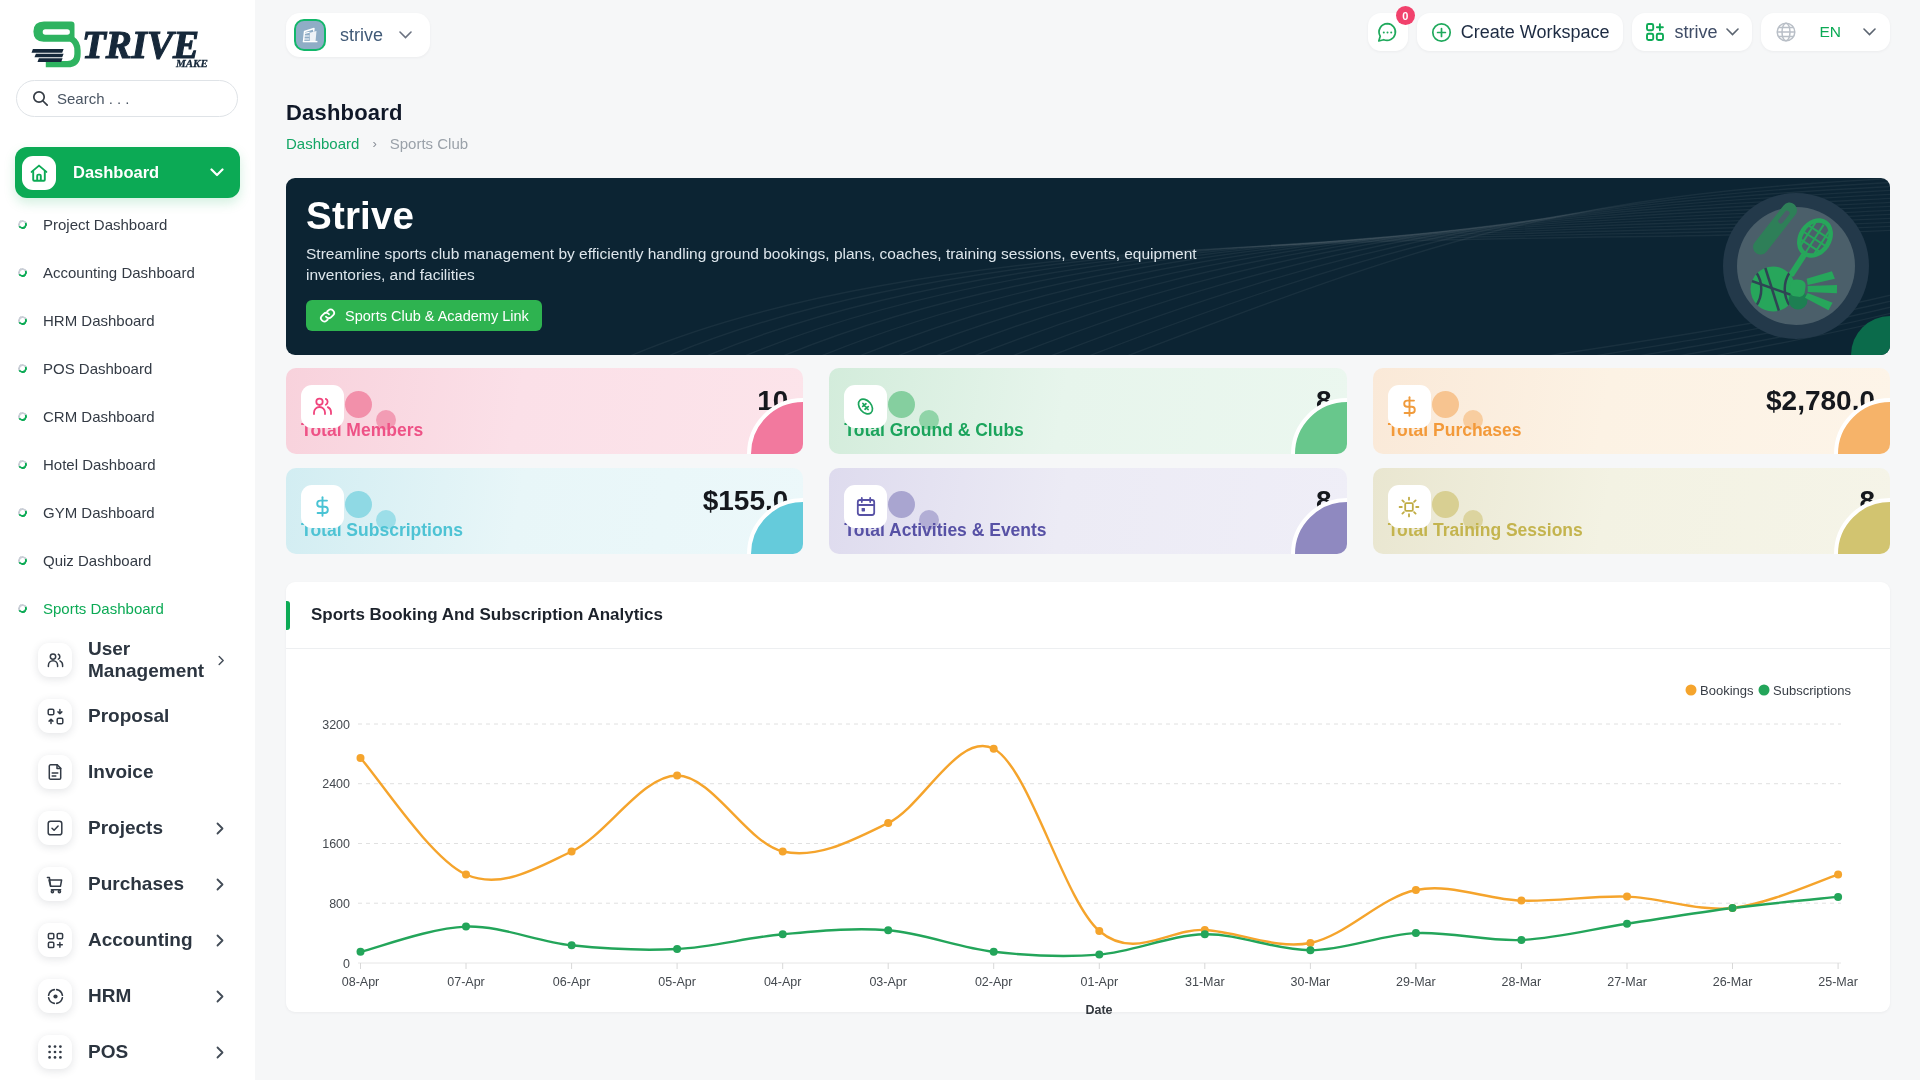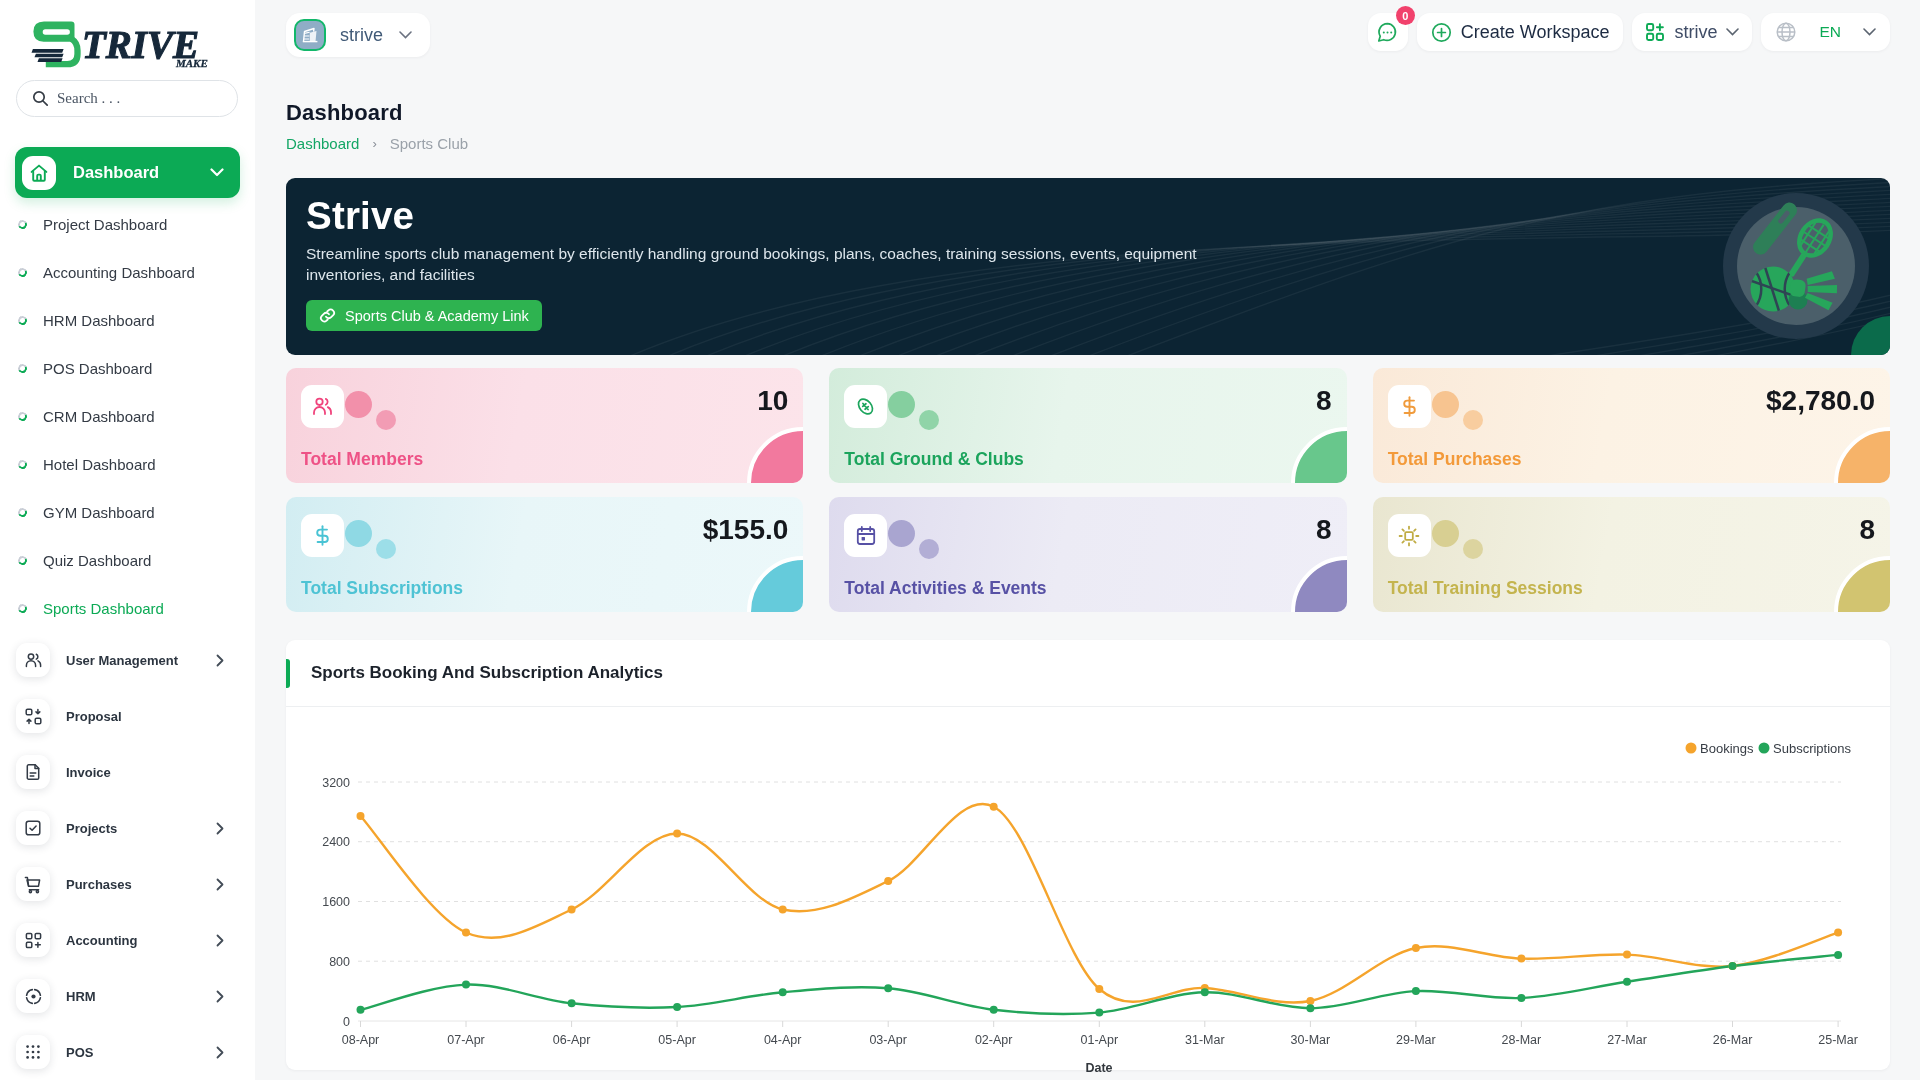--- a/index.html
+++ b/index.html
@@ -2,33 +2,33 @@
 <html><head>
 <meta charset="utf-8">
 <title>Dashboard</title>
 <style>
 * { margin:0; padding:0; box-sizing:border-box; }
 html,body { width:1920px; height:1080px; overflow:hidden; }
 body { font-family:"Liberation Sans", sans-serif; background:#f6f7f8; color:#1f2430; }
 .sidebar { position:fixed; left:0; top:0; width:255px; height:1080px; background:#fff; z-index:5; }
 .logo { padding:14px 0 0 30px; height:68px; }
 .searchwrap { margin:12px 16px 0 16px; position:relative; }
-.searchwrap input { width:222px; height:37px; border:1px solid #dfe3e7; border-radius:19px; background:#fff; padding:0 14px 0 40px; font-size:15px; color:#49515c; font-family:Liberation Serif, serif; outline:none; }
+.searchwrap input { width:222px; height:37px; border:1px solid #dfe3e7; border-radius:19px; background:#fff; padding:0 14px 0 40px; font-size:15px; color:#49515c; font-family:Liberation Sans, sans-serif; outline:none; }
 .searchwrap input::placeholder { color:#4a5563; opacity:1; }
 .searchwrap svg { position:absolute; left:16px; top:10px; }
 .nav { margin-top:30px; }
 .navactive { margin:0 15px; height:51px; background:#0caa55; border-radius:12px; display:flex; align-items:center; box-shadow:0 5px 12px rgba(12,170,85,.18); }
 .navactive .ic { width:34px; height:34px; background:#fff; border-radius:11px; margin-left:7px; display:flex; align-items:center; justify-content:center; }
 .navactive .t { color:#fff; font-size:16.5px; font-weight:700; margin-left:17px; }
 .navactive .chev { margin-left:auto; margin-right:16px; }
 .subs { padding:2px 0 0 0; }
 .subitem { height:48px; display:flex; align-items:center; padding-left:18px; font-size:15px; font-weight:500; color:#343b45; }
 .subitem .dot { width:9px; height:9px; border-radius:50%; border:2px solid #c9ced6; border-bottom-color:#0caa55; border-right-color:#0caa55; transform:rotate(18deg); margin-right:16px; flex:0 0 auto; }
 .subitem.green { color:#0caa55; }
-.mitem { height:56px; display:flex; align-items:center; padding-left:16px; font-size:13px; font-weight:600; color:#2c3540; }
+.mitem { height:56px; display:flex; align-items:center; padding-left:38px; font-size:19px; font-weight:600; color:#2c3540; }
 .mitem .mic { width:34px; height:34px; background:#fff; border-radius:11px; box-shadow:0 2px 8px rgba(40,50,60,.13); display:flex; align-items:center; justify-content:center; margin-right:16px; flex:0 0 auto; }
 .mitem .chev { margin-left:auto; margin-right:31px; }
 .main { margin-left:255px; padding:13px 30px 0 31px; }
 .topbar { display:flex; align-items:flex-start; height:58px; }
 .pill { background:#fff; border-radius:14px; display:flex; align-items:center; box-shadow:0 1px 3px rgba(30,40,50,.05); }
 .wspill { height:44px; padding:0 18px 0 8px; }
 .wspill .avatar { width:32px; height:32px; border-radius:10px; border:2px solid #12b76a; background:#8fadc6; display:flex; align-items:center; justify-content:center; }
 .wspill .t { font-size:18px; color:#415a77; margin:0 16px 0 14px; }
 .tright { margin-left:auto; display:flex; gap:9px; align-items:center; margin-top:0px; }
 .chatpill { width:40px; height:38px; justify-content:center; position:relative; border-radius:13px; }
@@ -41,21 +41,21 @@
 h1 { font-size:22px; font-weight:700; color:#101828; margin-top:29px; letter-spacing:.2px; }
 .crumbs { margin-top:9px; font-size:15px; display:flex; align-items:center; gap:13px; }
 .crumbs .a { color:#13a665; }
 .crumbs .sep { color:#8a9099; font-size:13px; }
 .crumbs .b { color:#9aa1a9; }
 .banner { position:relative; margin-top:26px; height:177px; background:#0c2433; border-radius:9px; overflow:hidden; }
 .banner h2 { color:#fff; font-size:38.5px; font-weight:700; padding:16px 0 0 20px; letter-spacing:.2px; }
 .banner p { color:#dde6ec; font-size:15.5px; line-height:21px; margin:5px 0 0 20px; }
 .bbtn { position:absolute; left:20px; top:122px; height:31px; background:#2eb350; border-radius:6px; color:#fff; font-size:14.5px; font-weight:500; display:inline-flex; align-items:center; padding:0 13px; gap:9px; }
 .cards { margin-top:13px; display:grid; grid-template-columns:1fr 1fr 1fr; gap:14px 26px; }
-.card { position:relative; height:115px; border-radius:10px; overflow:hidden; padding:16px; }
+.card { position:relative; height:86px; border-radius:10px; overflow:hidden; padding:16px; }
 .card .ico { position:absolute; left:15px; top:17px; width:43px; height:43px; background:#fff; border-radius:11px; display:flex; align-items:center; justify-content:center; z-index:2; }
 .card .c1 { position:absolute; left:59px; top:23px; width:27px; height:27px; border-radius:50%; }
 .card .c2 { position:absolute; left:90px; top:42px; width:20px; height:20px; border-radius:50%; }
 .card .val { position:absolute; right:15px; top:17px; font-size:28px; font-weight:700; color:#15181d; }
 .card .lab { position:absolute; left:15px; bottom:13px; font-size:17.5px; font-weight:700; }
 .card .qc { position:absolute; right:-56px; bottom:-56px; width:112px; height:112px; border-radius:50%; border:4px solid #fff; }
 .chartcard { position:relative; margin-top:28px; background:#fff; border-radius:9px; box-shadow:0 1px 3px rgba(30,40,50,.05); height:430px; }
 .chead { position:relative; height:67px; border-bottom:1px solid #edeff1; display:flex; align-items:center; }
 .chead .bar { position:absolute; left:0; top:19px; width:4px; height:29px; background:#0caa55; border-radius:0 3px 3px 0; }
 .chead .t { font-size:17px; font-weight:700; color:#1c222b; margin-left:25px; }

